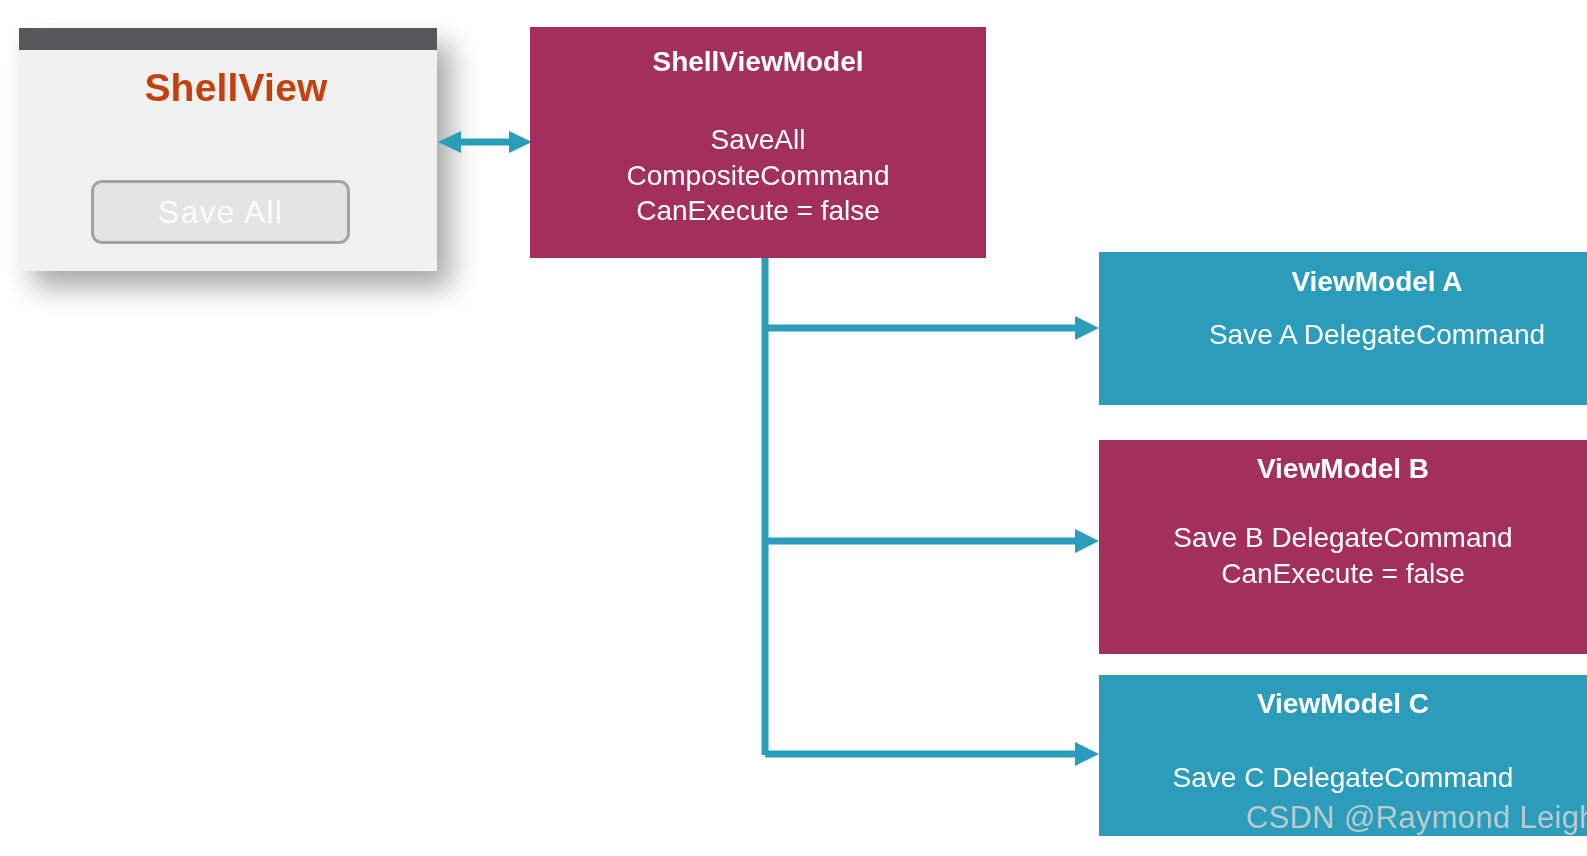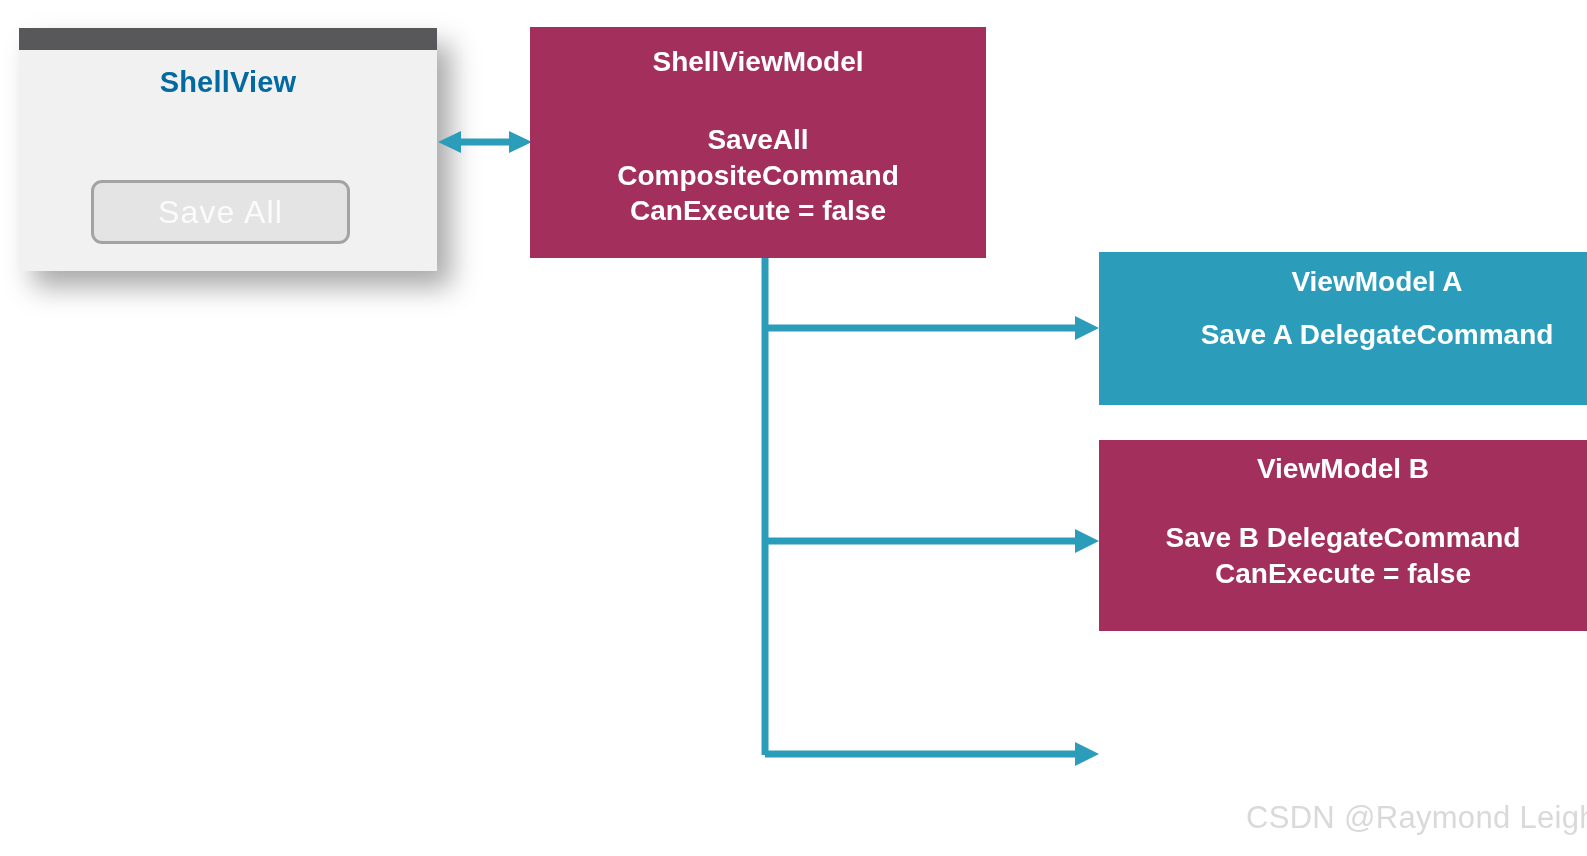--- a/index.html
+++ b/index.html
@@ -32,27 +32,27 @@
   .shell-titlebar {
     position: absolute;
     left: 0;
     top: 0;
     width: 100%;
     height: 22px;
     background: #58585a;
   }
   .shell-title {
     position: absolute;
-    left: 0;
+    left: 8px;
     top: 38px;
     width: 100%;
     text-align: center;
-    font-size: 29px;
+    font-size: 39px;
     font-weight: bold;
-    color: #0369a1;
+    color: #c2410c;
     letter-spacing: 0.2px;
   }
   .save-all-button {
     position: absolute;
     left: 72px;
     top: 152px;
     width: 259px;
     height: 64px;
     background: #e4e4e4;
     border: 3px solid #a3a3a3;
@@ -75,21 +75,21 @@
     text-align: center;
     padding: 0 8px;
   }
   .node .node-title {
     font-size: 28px;
     font-weight: bold;
     line-height: 1.15;
   }
   .node .node-body {
     font-size: 28px;
-    font-weight: bold;
+    font-weight: normal;
     line-height: 1.27;
     white-space: pre-line;
   }
   .crimson { background: #a3305c; }
   .teal    { background: #2b9dbb; }
 
   #node-shell-viewmodel {
     left: 530px;
     top: 27px;
     width: 456px;
@@ -104,21 +104,21 @@
     width: 556px;
     height: 153px;
     padding-top: 14px;
   }
   #node-viewmodel-a .node-body { margin-top: 19px; }
 
   #node-viewmodel-b {
     left: 1099px;
     top: 440px;
     width: 488px;
-    height: 191px;
+    height: 214px;
     padding-top: 13px;
   }
   #node-viewmodel-b .node-body { margin-top: 35px; }
 
   #node-viewmodel-c {
     left: 1099px;
     top: 675px;
     width: 488px;
     height: 161px;
     padding-top: 13px;
@@ -197,16 +197,20 @@
     <div class="node-title">ViewModel A</div>
     <div class="node-body">Save A DelegateCommand</div>
   </div>
 
   <div class="node crimson" id="node-viewmodel-b">
     <div class="node-title">ViewModel B</div>
     <div class="node-body">Save B DelegateCommand
 CanExecute = false</div>
   </div>
 
+  <div class="node teal" id="node-viewmodel-c">
+    <div class="node-title">ViewModel C</div>
+    <div class="node-body">Save C DelegateCommand</div>
+  </div>
 
   <div class="watermark">CSDN @Raymond Leigh</div>
 
 </div>
 
 </body></html>

